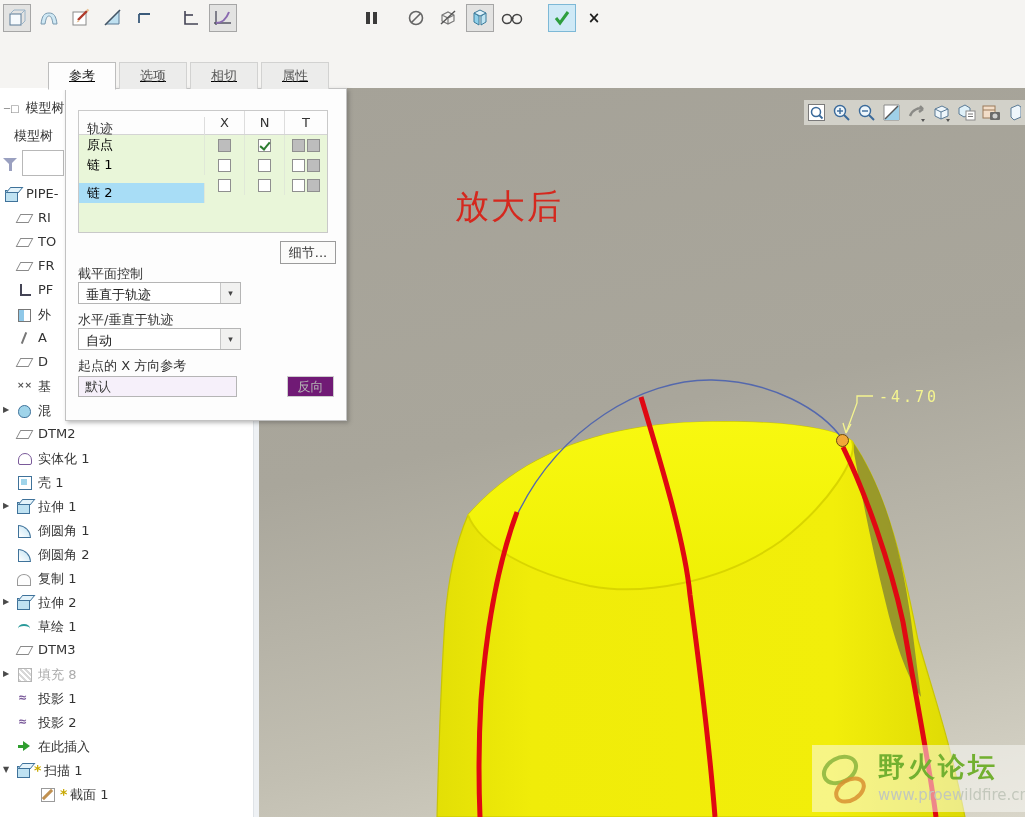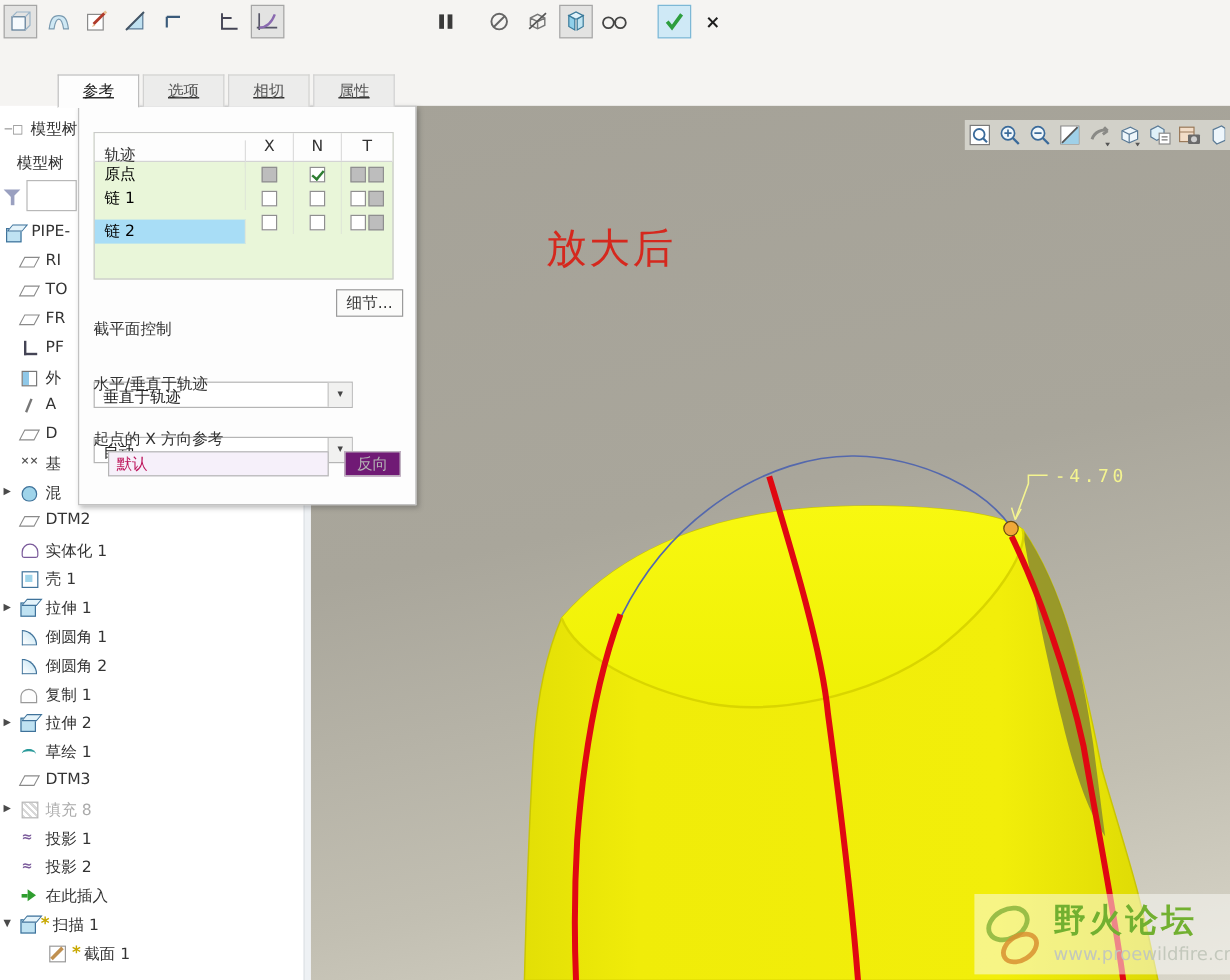--- a/index.html
+++ b/index.html
@@ -35,27 +35,27 @@
   .c-lbl.selrow { background:#a8ddf6;margin-top:16px; }
   .cb { position:relative; width:13px; height:13px; border:1px solid #8f8f8f; background:#fff; display:inline-block; }
   .cb.gray { background:#bdbdbd; }
   .cb.check::after { content:""; position:absolute; left:3px; top:0px; width:4px; height:8px;
        border:solid #2e7d32; border-width:0 2px 2px 0; transform:rotate(40deg); }
 
   .plabel { position:absolute; left:12px; font-size:13px; color:#333; }
   .pbtn { position:absolute; font-size:13px; color:#333; background:#fbfbfa; border:1px solid #9b9b9b;
           display:flex; align-items:center; justify-content:center;text-align:center; }
   .pbtn.disabled { color:#b3b3b3; border:1px solid #cdcdcd; background:#701a75; }
-  .combo { position:absolute; left:12px; width:216px; height:22px; background:#fff; border:1px solid #b5b5b5;margin-top:36px; }
+  .combo { position:absolute; left:12px; width:163px; height:22px; background:#fff; border:1px solid #b5b5b5; }
   .combo .val { position:absolute; left:7px; top:3px; font-size:13px; color:#222; }
   .combo .dbtn { position:absolute; right:0; top:0; width:20px; height:100%; background:#f1f1f0;
                  border-left:1px solid #c6c6c6; display:flex; align-items:center; justify-content:center;
                  font-size:9px; color:#444; }
-  #xref-input { position:absolute; left:24px; top:287px; width:184px; height:21px; background:#f6f0fa;
-                border:1px solid #b5b5b5; font-size:13px; color:#be185d; padding:0 6px; font-family:inherit; }
+  #xref-input { position:absolute; left:12px; top:287px; width:159px; height:21px; background:#f6f0fa;
+                border:1px solid #b5b5b5; font-size:13px; color:#404040; padding:0 6px; font-family:inherit; }
 
   
   #sidebar { position:absolute; left:0; top:88px; width:253px; height:729px; background:#ffffff; z-index:2; overflow:hidden; }
   #sbstrip { position:absolute; left:253px; top:88px; width:6px; height:729px; background:#eef1f4; border-left:1px solid #dfe3e7; z-index:2; }
   .shead { position:absolute; left:0; height:24px; display:flex; align-items:center; font-size:13px; color:#333; }
   .trow { position:absolute; left:0; width:253px; height:24px; font-size:13px; color:#333; }
   .trow.dim { color:#ababab; }
   .tlbl { position:absolute; left:38px; top:4px; white-space:nowrap; }
   .trow.child .tlbl { left:74px; }
   .tarrow { position:absolute; left:3px; top:7px; font-size:8px; color:#4a4a4a; }

